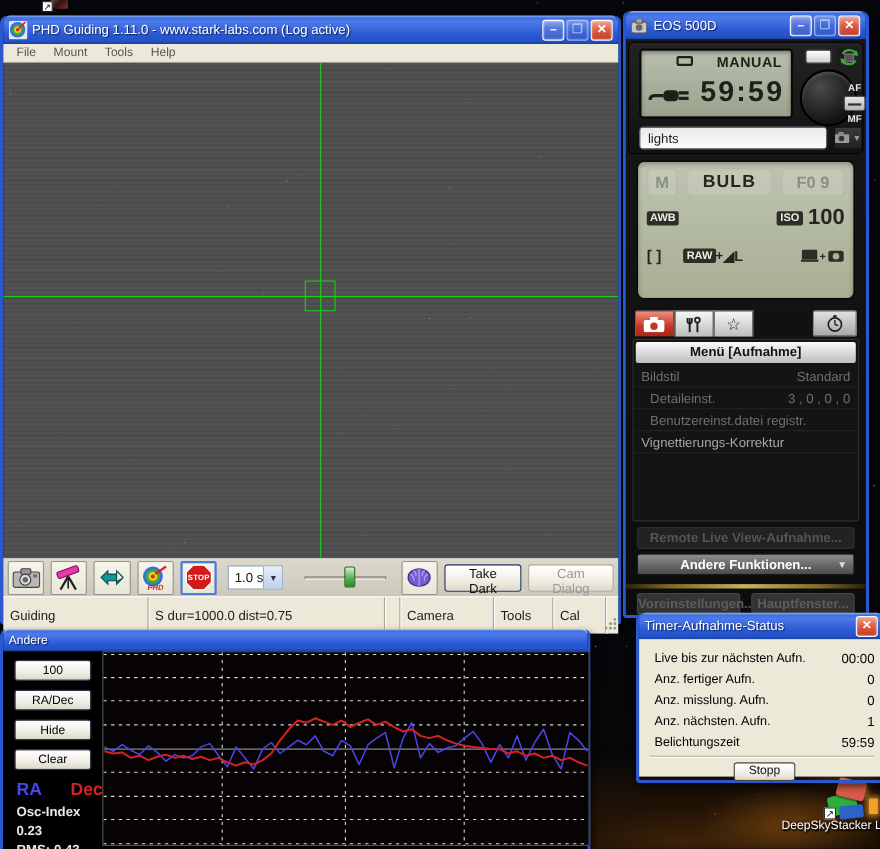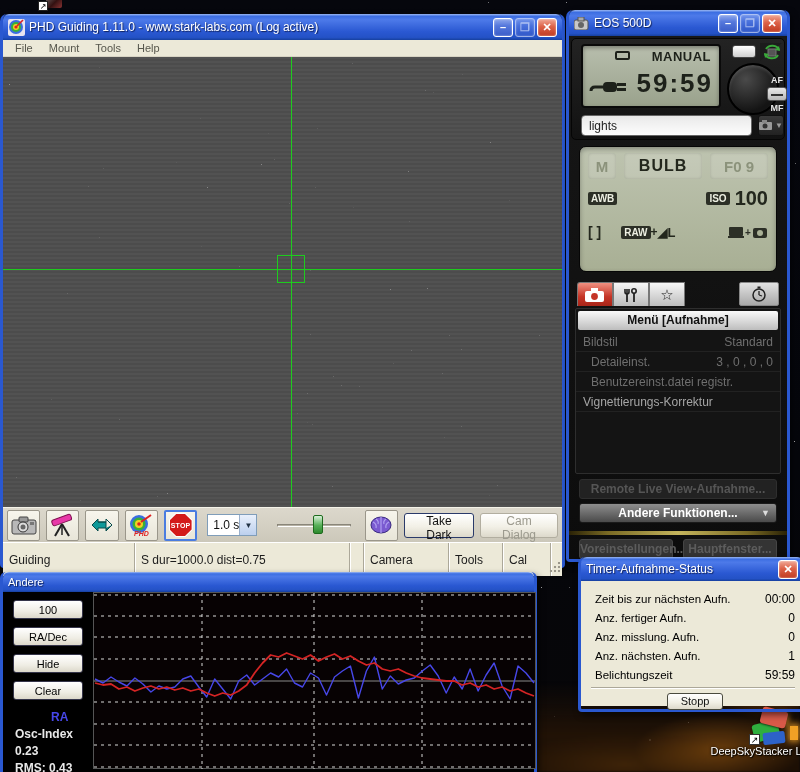--- a/index.html
+++ b/index.html
@@ -161,21 +161,21 @@
   #stopp-btn { display:block; margin:0 auto; width:56px; height:17px; font-size:11px; line-height:13px; padding:0; }
 
   
   #history { left:0; top:572px; width:537px; height:206px; z-index:4; border-bottom:none; border-radius:6px 6px 0 0; }
   #history .titlebar { height:20px; }
   #history .titlebar .title { font-size:11px; }
   #hist-content { display:flex; width:531px; height:183px; background:#000; }
   #hist-left { width:90px; padding-top:8px; }
   .hist-btn { display:block; margin:0 auto 8px auto; width:70px; height:19px; font-size:11px; color:#000;
      border:1px solid #35354a; border-radius:3px; background:linear-gradient(180deg,#fff,#efede4 60%,#dcd8ca); cursor:pointer; }
-  #hist-legend { display:flex; padding:2px 10px 0 12px; gap:26px; font-weight:bold; font-size:12px;margin-left:36px; }
+  #hist-legend { display:flex; padding:2px 10px 0 12px; gap:26px; font-weight:bold; font-size:16px; }
   #ra-label { color:#4747e8; }
   #dec-label { color:#d32424; }
   #osc-label,#osc-value,#rms-label { color:#e8e8e8; font-weight:bold; font-size:12px; padding-left:12px; margin-top:3px; }
   #hist-graph { position:relative; width:443px; height:177px; border:1px solid #555; background:#070203; margin-top:0; }
 </style>
 </head>
 <body>
 
 <div id="screen">
 
@@ -635,21 +635,21 @@
   <div id="timer" class="win luna-frame">
     <div class="titlebar">
       <span class="title">Timer-Aufnahme-Status</span>
       <div class="tb-btns">
         <div class="tb-btn close">✕</div>
       </div>
     </div>
     <div id="timer-body">
       <div id="timer-rows">
           <div class="t-row">
-            <span>Zeit bis zur nächsten Aufn.</span>
+            <span>Live bis zur nächsten Aufn.</span>
             <span class="t-val">00:00</span>
           </div>
           <div class="t-row">
             <span>Anz. fertiger Aufn.</span>
             <span class="t-val">0</span>
           </div>
           <div class="t-row">
             <span>Anz. misslung. Aufn.</span>
             <span class="t-val">0</span>
           </div>

